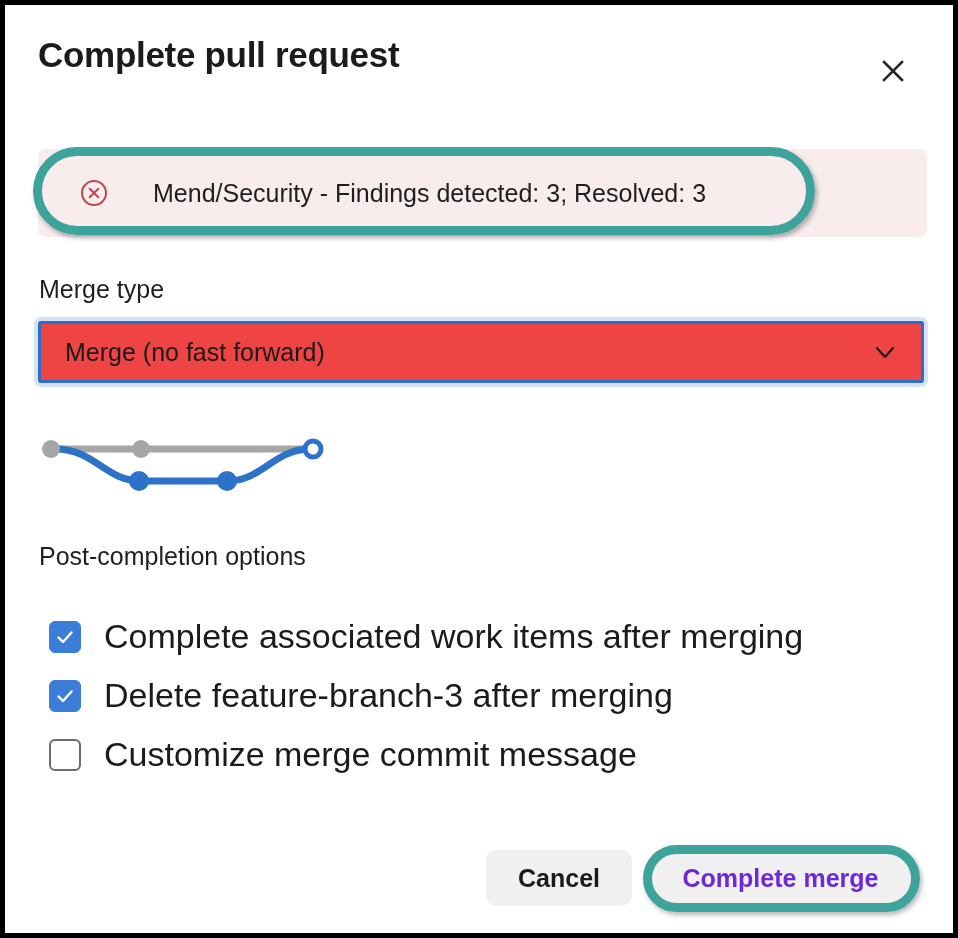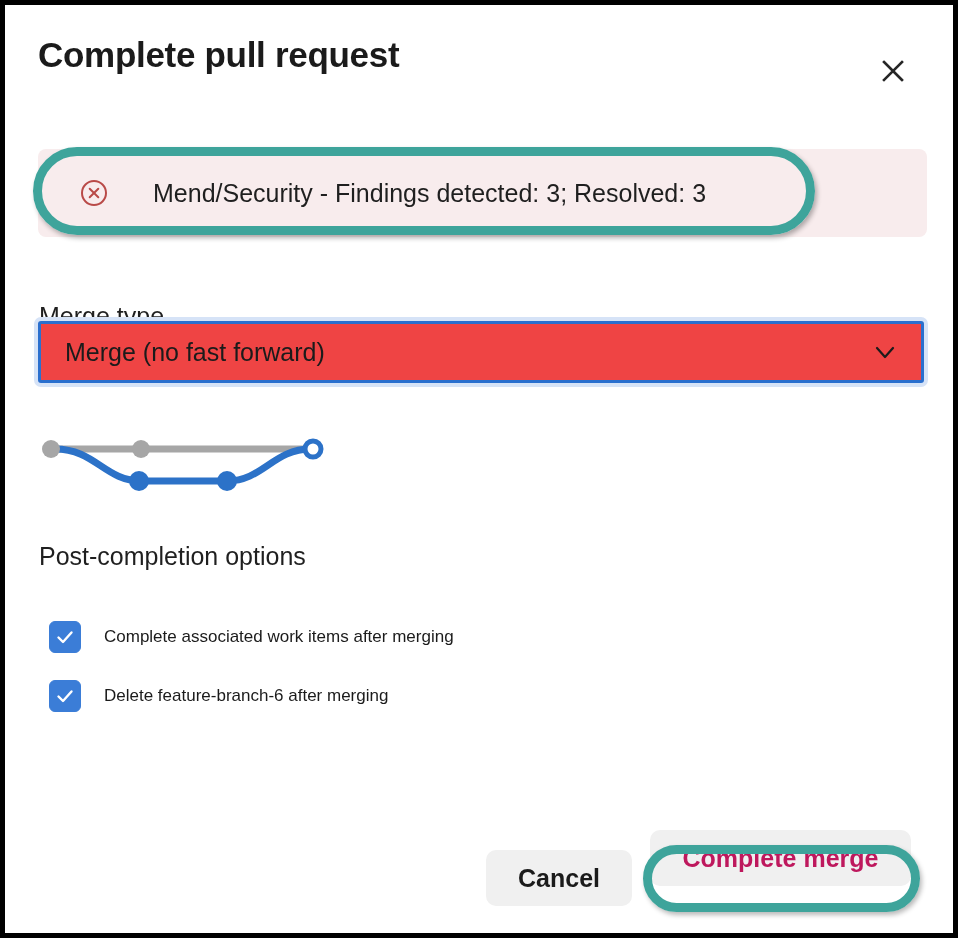--- a/index.html
+++ b/index.html
@@ -104,21 +104,20 @@
   }
 
   
   .field-label {
     position: absolute;
     left: 34px;
     top: 270px;
     font-size: 25px;
     color: #1f1f1f;
     white-space: nowrap;
-    margin-top: 27px;
   }
   .select-wrap {
     position: absolute;
     left: 33px;
     top: 316px;
     width: 886px;
     height: 62px;
     box-sizing: border-box;
     background: #ef4444;
     border: 3px solid #2a6fce;
@@ -188,21 +187,21 @@
     background: #3b7dd7;
     border: 1px solid #3b7dd7;
   }
   .cbox.unchecked {
     background: #ffffff;
     border: 2px solid #6b6b6b;
   }
   .cbox svg { display: block; }
   .opt-label {
     margin-left: 23px;
-    font-size: 17px;
+    font-size: 34px;
     color: #1b1b1b;
     white-space: nowrap;
   }
 
   
   .btn {
     position: absolute;
     box-sizing: border-box;
     border: none;
     border-radius: 10px;
@@ -218,24 +217,24 @@
   .btn-cancel {
     left: 481px;
     top: 845px;
     width: 146px;
     height: 56px;
     color: #1b1b1b;
     cursor: pointer;
   }
   .btn-complete {
     left: 645px;
-    top: 825px;
+    top: 845px;
     width: 261px;
     height: 56px;
-    color: #be185d;
+    color: #6d28d9;
     cursor: default;
   }
   .annot-pill {
     position: absolute;
     left: 638px;
     top: 840px;
     width: 277px;
     height: 67px;
     box-sizing: border-box;
     border: 9px solid #3ea49b;
@@ -307,23 +306,27 @@
         </span>
         <span class="opt-label">Complete associated work items after merging</span>
       </div>
 
       <div class="opt-row">
         <span class="cbox checked">
           <svg width="22" height="22" viewBox="0 0 22 22">
             <path d="M4.5 11.5 L9 16 L17.5 6.5" fill="none" stroke="#ffffff" stroke-width="2.4" stroke-linecap="round" stroke-linejoin="round"></path>
           </svg>
         </span>
-        <span class="opt-label">Delete feature-branch-6 after merging</span>
+        <span class="opt-label">Delete feature-branch-3 after merging</span>
       </div>
 
+      <div class="opt-row">
+        <span class="cbox unchecked"></span>
+        <span class="opt-label">Customize merge commit message</span>
+      </div>
 
     </div>
 
     <button class="btn btn-cancel">Cancel</button>
     <button class="btn btn-complete">Complete merge</button>
     <div class="annot-pill"></div>
 
   </div>
 </div>
 

